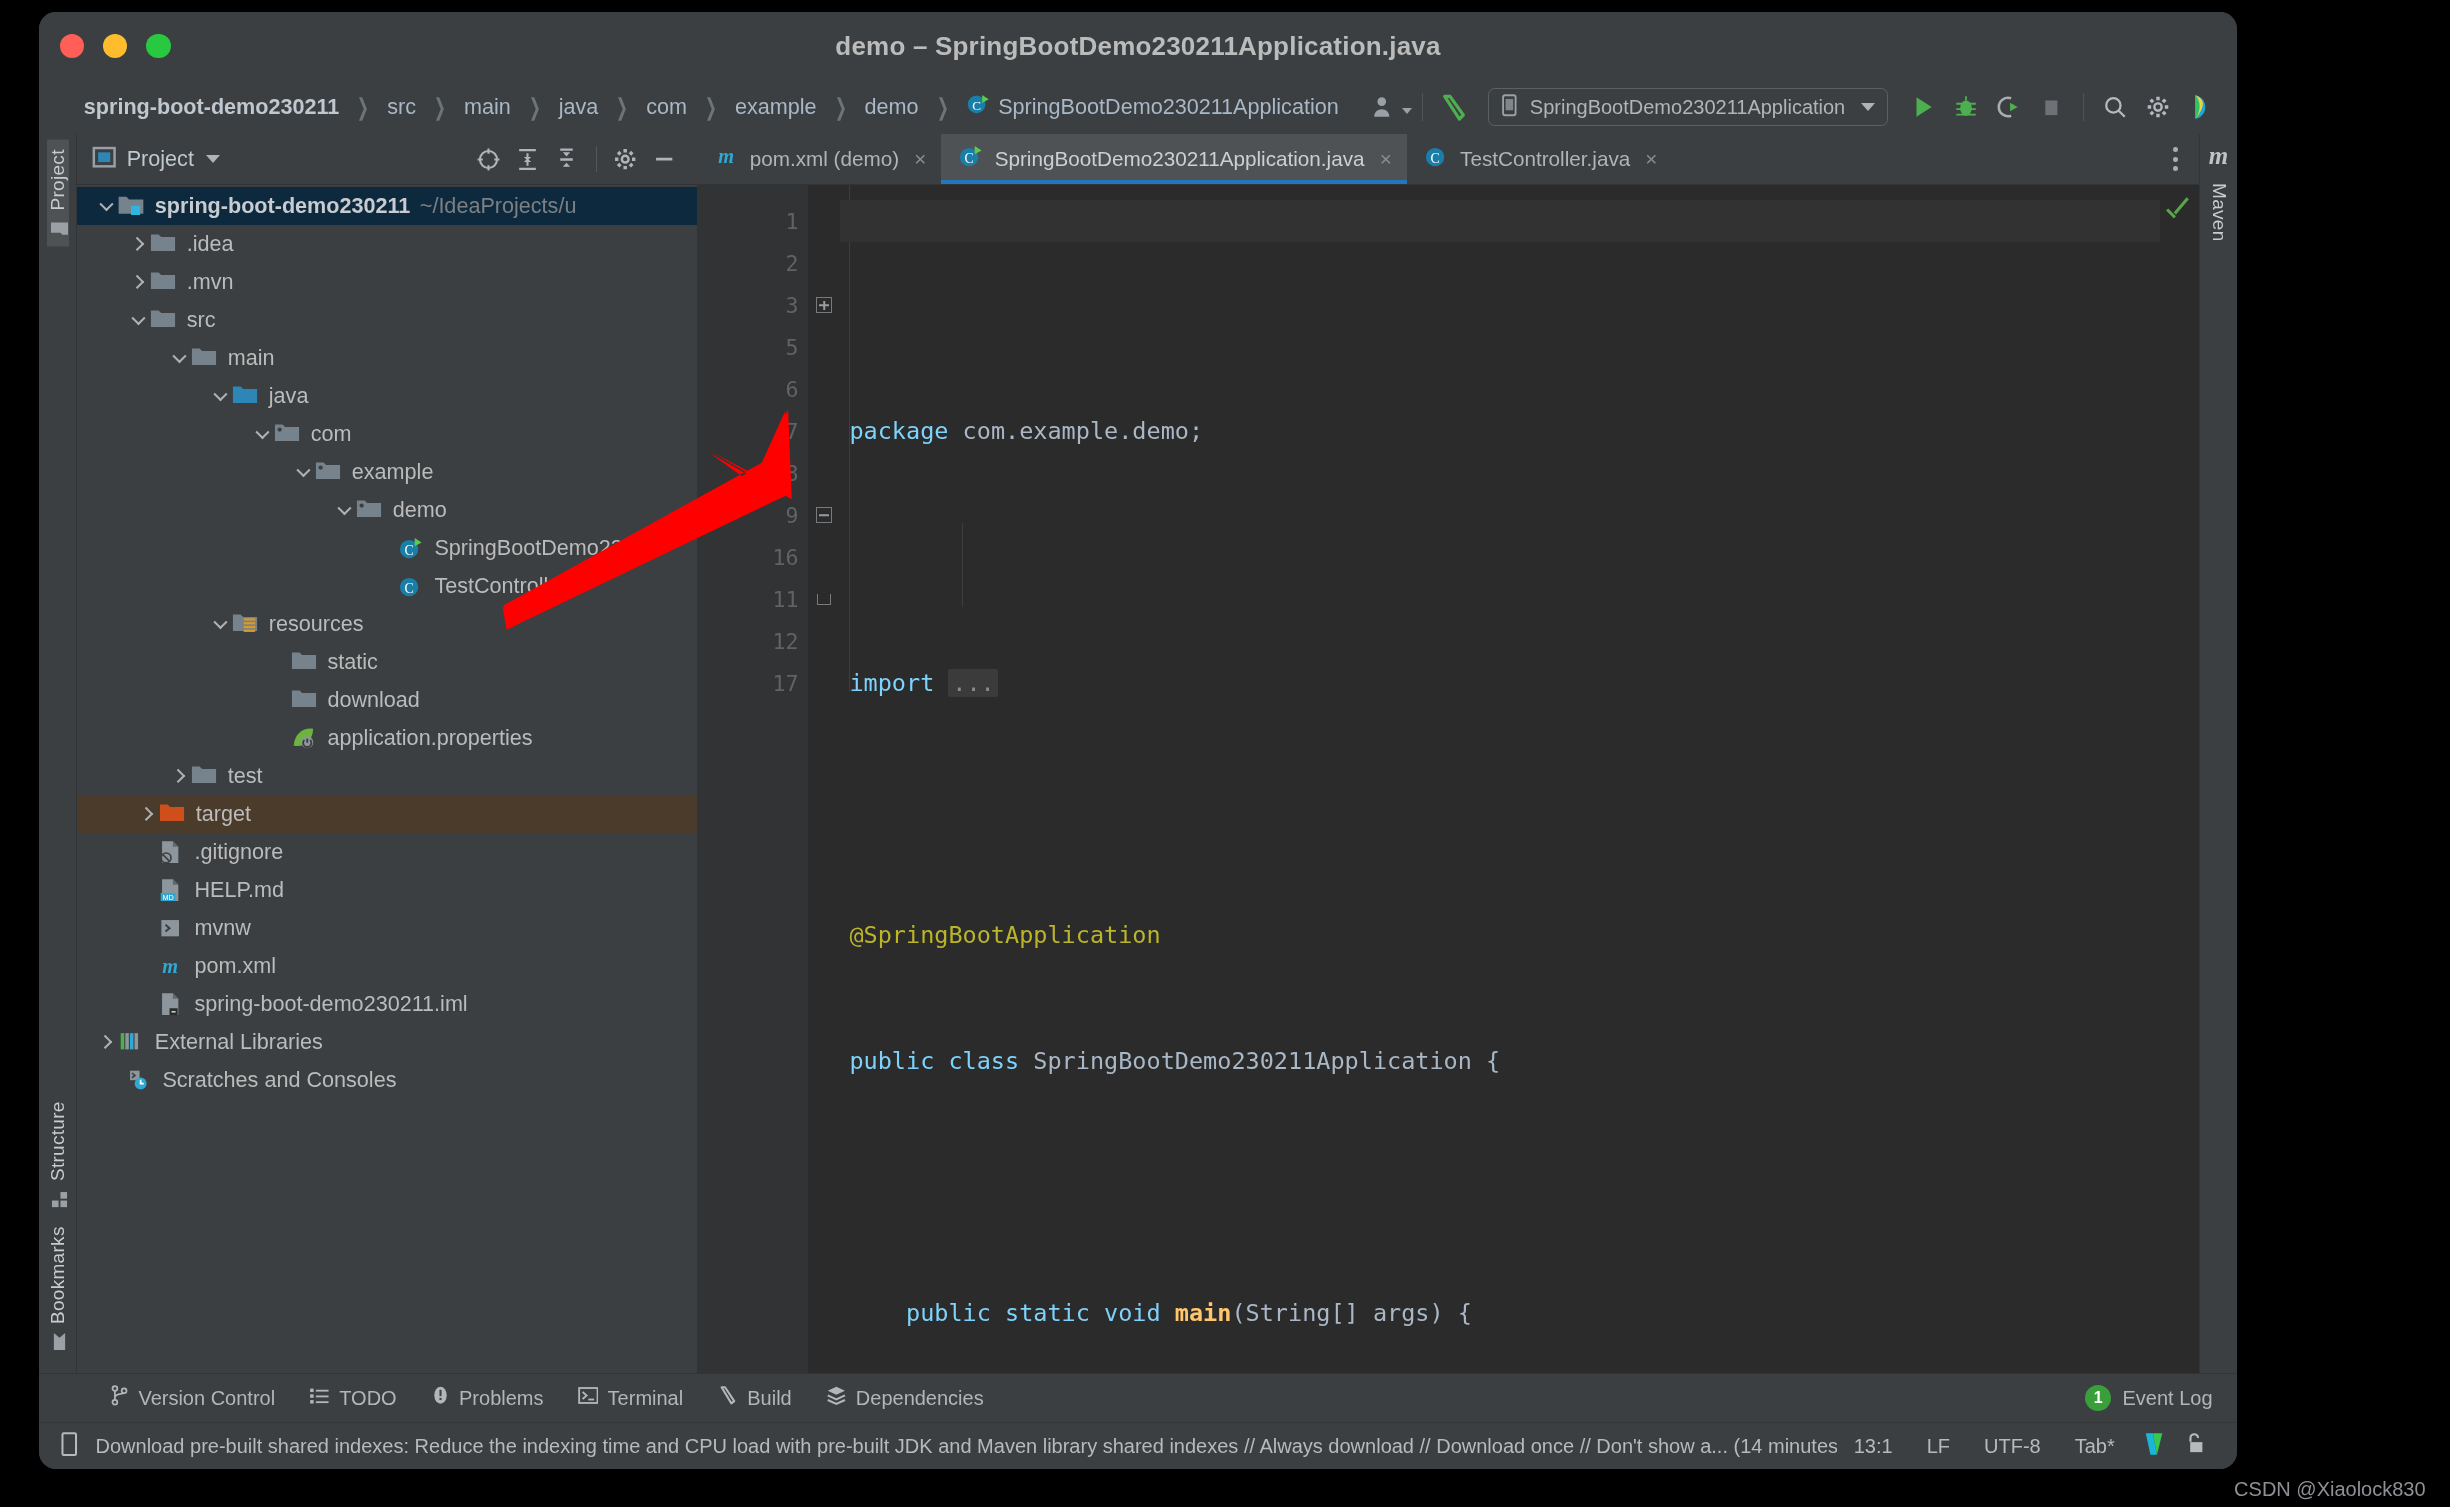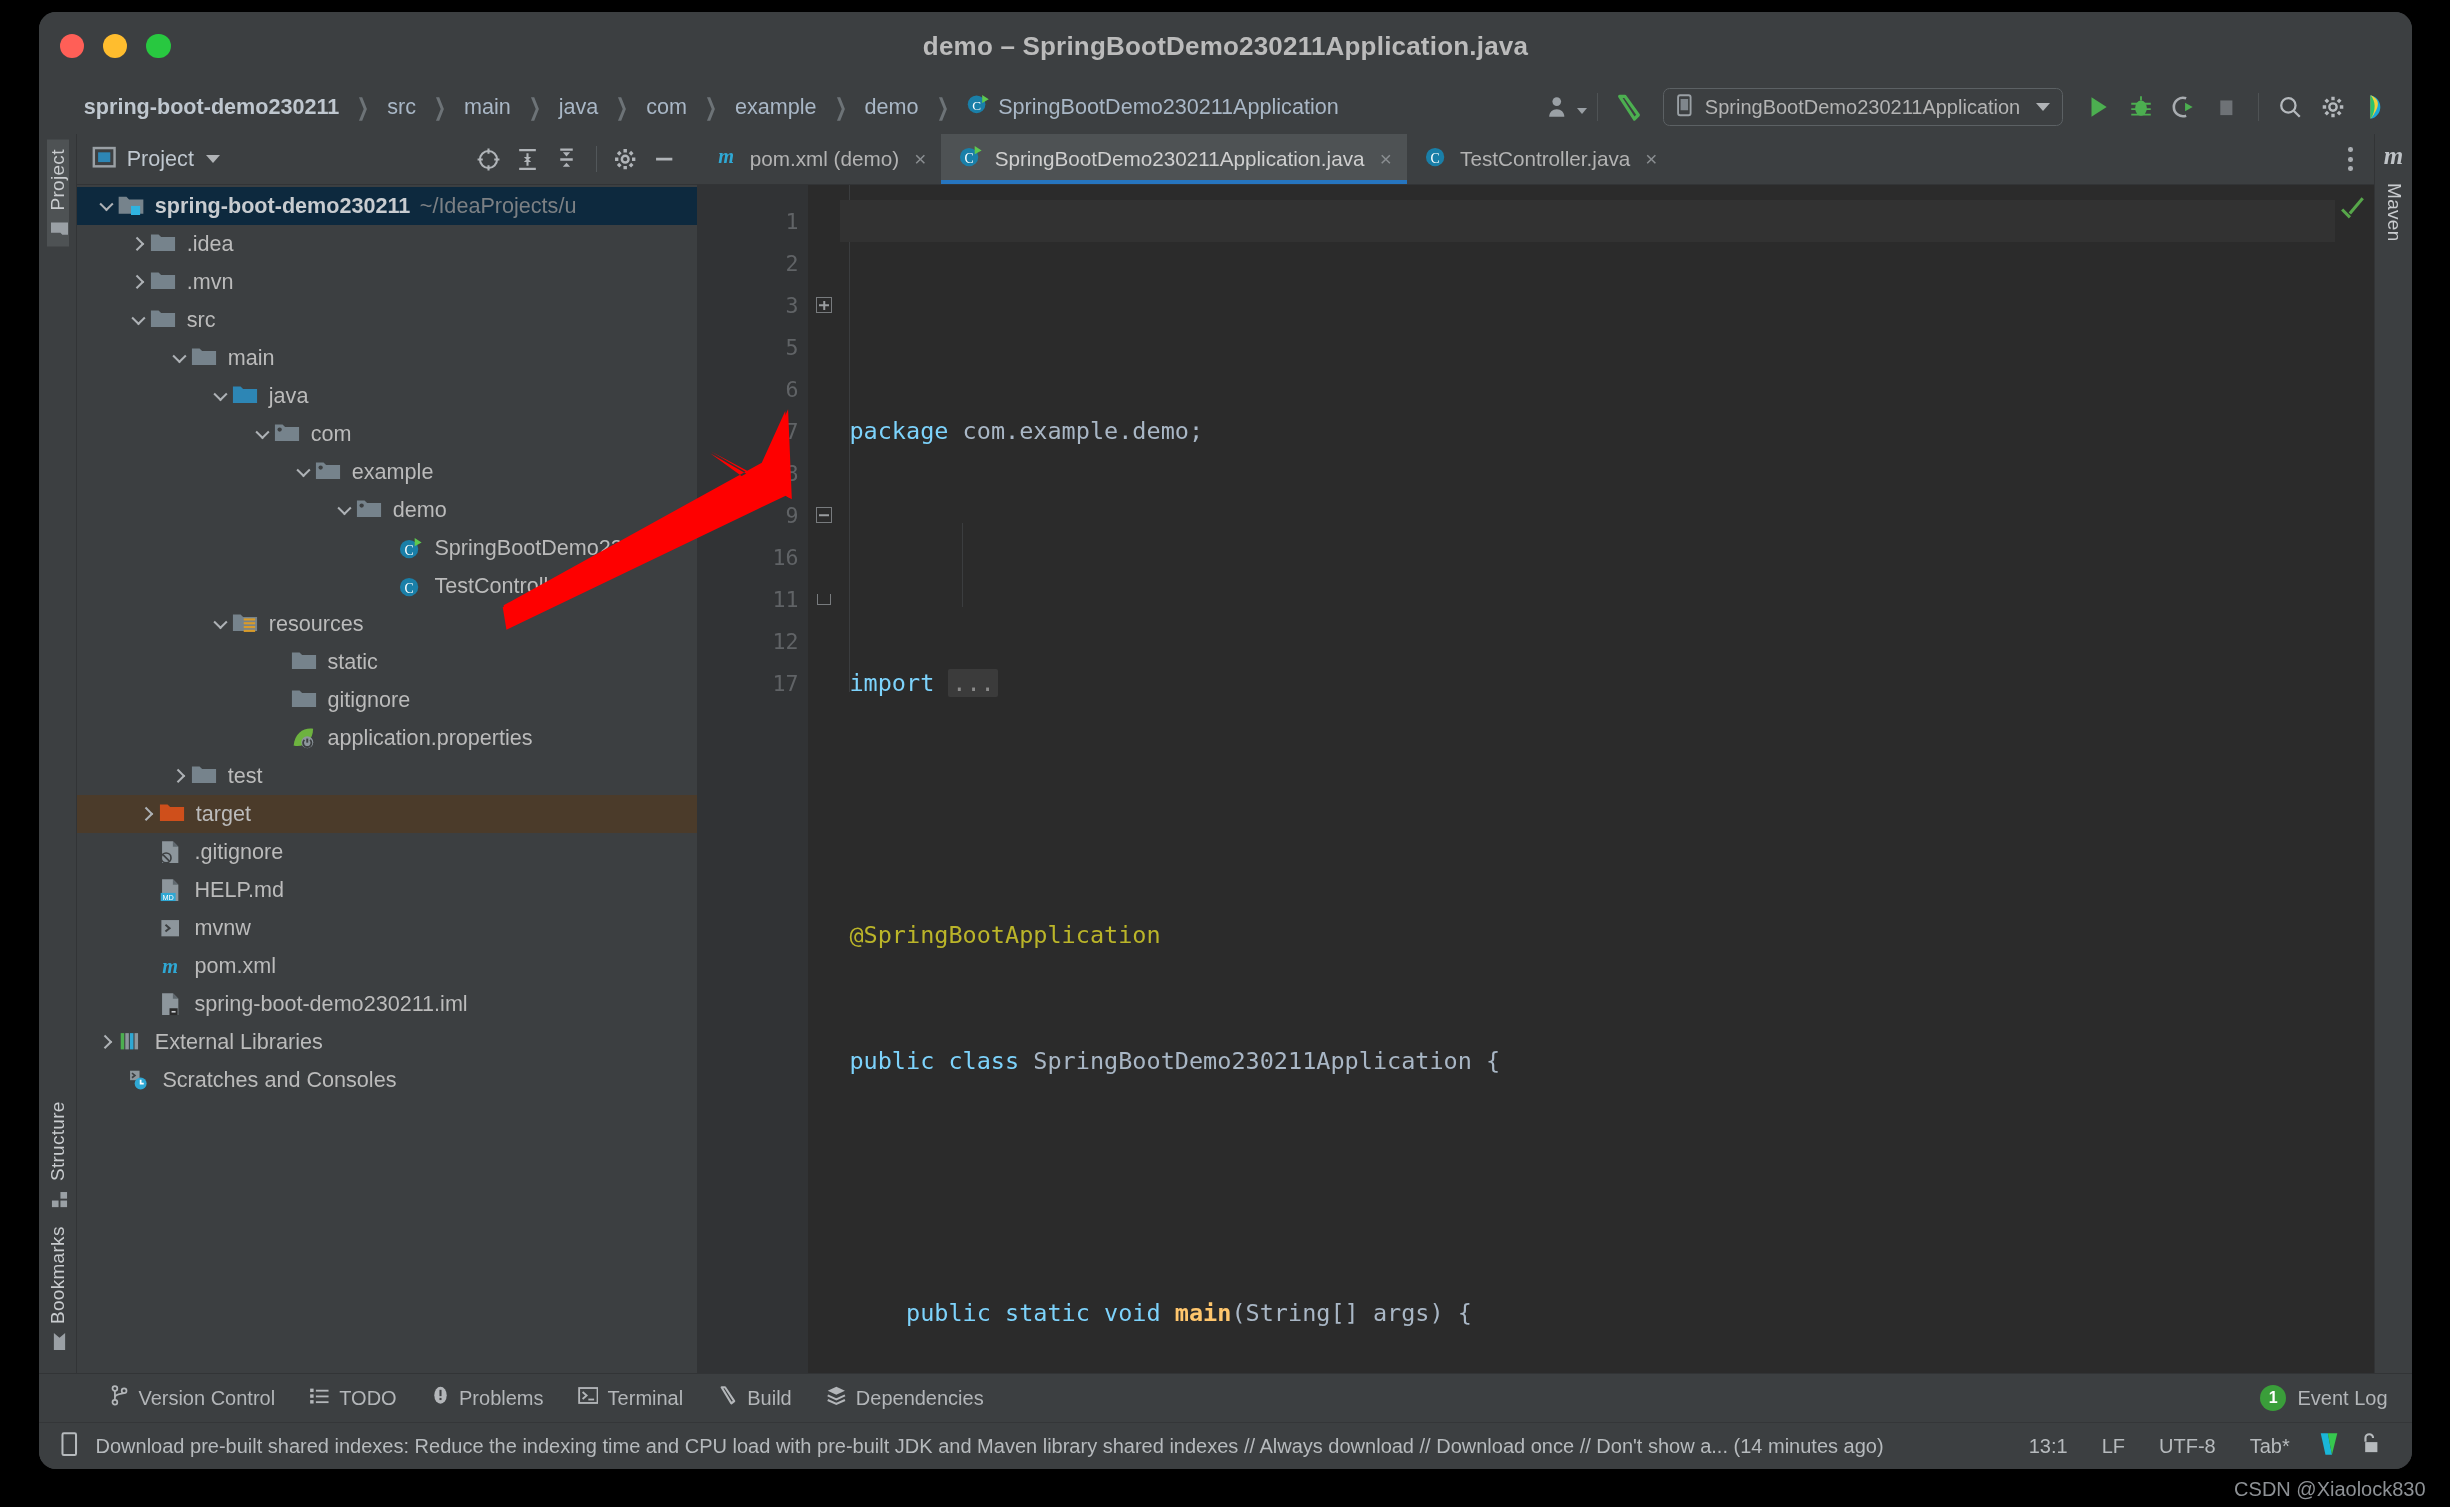--- a/index.html
+++ b/index.html
@@ -4,21 +4,21 @@
 <style>
   * { box-sizing: border-box; margin: 0; padding: 0; }
   html, body {
     width: 2450px; height: 1508px;
     background: #000;
     font-family: "Liberation Sans", sans-serif;
     overflow: hidden;
   }
   #app {
     position: absolute; left: 39px; top: 12.2px;
-    width: 2373px; height: 1457px;
+    width: 2198px; height: 1457px;
     background: #3c3f41;
     border-radius: 17px;
     overflow: hidden;
     display: flex; flex-direction: column;
   }
 
   
   .titlebar {
     height: 68px; flex: 0 0 68px;
     background: #3c3f41;
@@ -651,21 +651,21 @@
           </span>
           <span class="lbl">static</span>
         </div>
 
         <div class="row" style="padding-left:214px">
           <span class="ico">
             <svg width="26" height="21.6" viewBox="0 0 20 17">
                 <path d="M0.5 2h6l2 2h11v11h-19z" fill="#76838c"></path>
               </svg>
           </span>
-          <span class="lbl">gitignore</span>
+          <span class="lbl">download</span>
         </div>
 
         <div class="row" style="padding-left:214px">
           <span class="ico">
             <svg width="26" height="23.5" viewBox="0 0 20 18">
                 <path d="M2 15 C3 5, 10 1, 17 2 C17 11, 10 17, 2 15Z" fill="#6db33f"></path>
                 <circle cx="12.5" cy="12.5" r="4.6" fill="#8d969c"></circle>
                 <path d="M12.5 9.6v3.2" stroke="#3c3f41" stroke-width="1.5"></path>
                 <path d="M10.3 10.6a3.2 3.2 0 104.4 0" fill="none" stroke="#3c3f41" stroke-width="1.4"></path>
               </svg>

